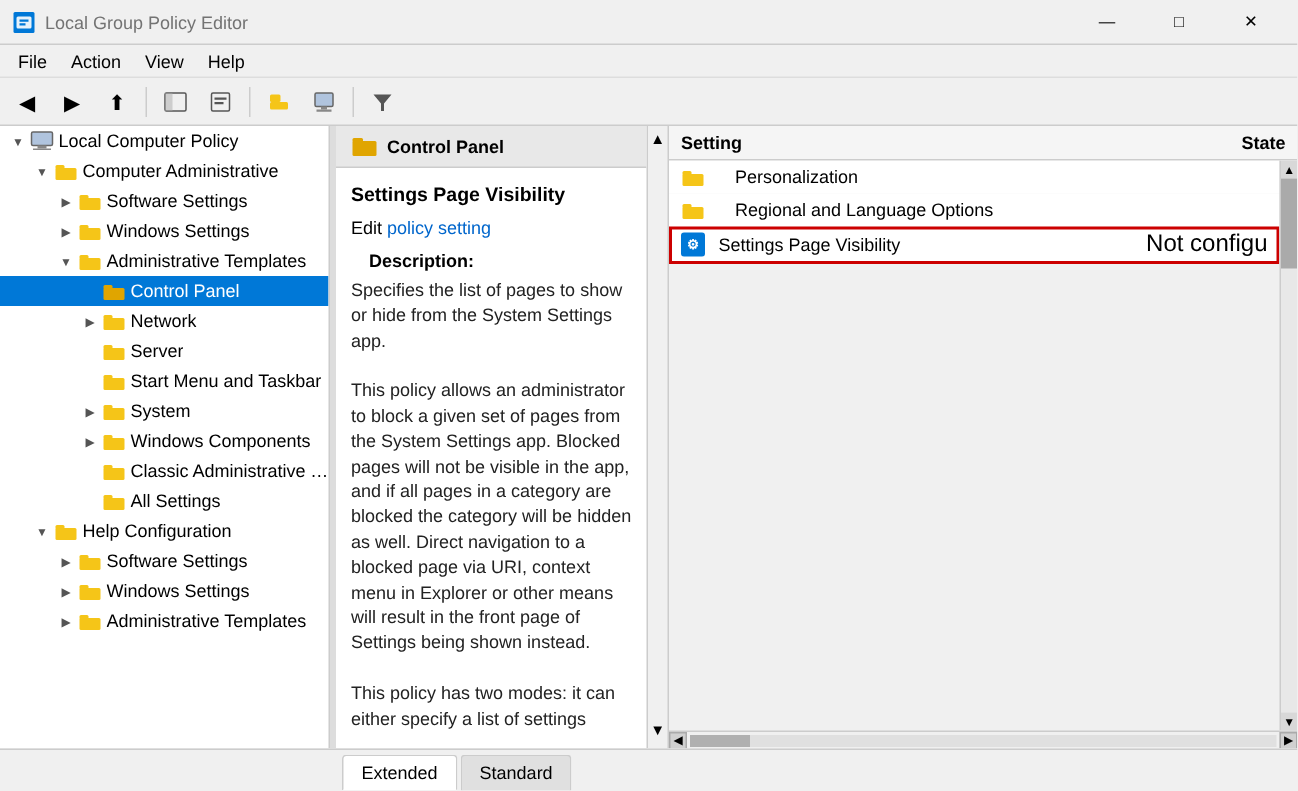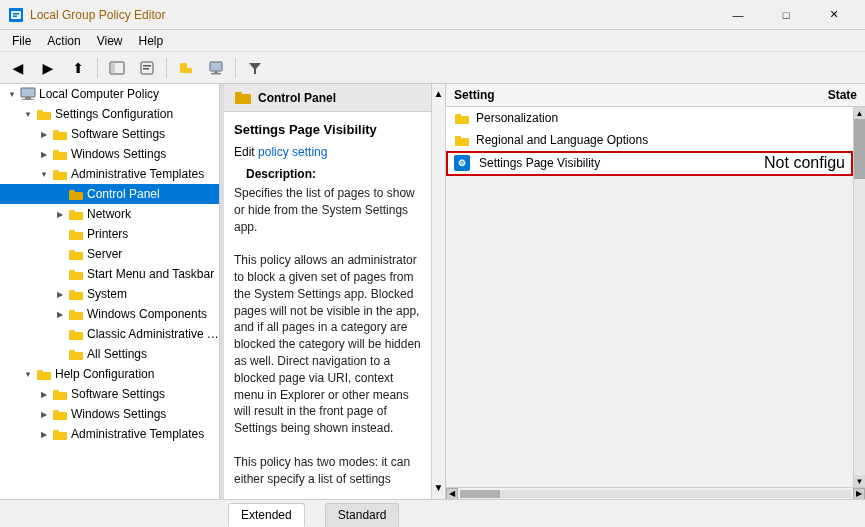--- a/index.html
+++ b/index.html
@@ -26,21 +26,21 @@
       width: 16px;
       height: 16px;
       margin-right: 6px;
       display: flex;
       align-items: center;
       justify-content: center;
     }
     .title-bar-text {
       flex: 1;
       font-size: 12px;
-      color: #a16207;
+      color: #737373;
     }
     .title-bar-controls {
       display: flex;
       gap: 2px;
     }
     .title-bar-btn {
       width: 46px;
       height: 30px;
       border: none;
       background: transparent;
@@ -214,21 +214,21 @@
     .settings-list {
       flex: 1;
       overflow-y: auto;
     }
 
     .settings-group-header {
       padding: 4px 8px;
       font-size: 12px;
       display: flex;
       align-items: center;
-      gap: 6px;
+      gap: 20px;
       background: #fff;
       cursor: pointer;
     }
 
     .settings-row {
       display: flex;
       align-items: center;
       padding: 3px 8px;
       border-bottom: 1px solid #f0f0f0;
       cursor: pointer;
@@ -277,21 +277,21 @@
       background: #f0f0f0;
       padding: 0 8px;
     }
     .tab {
       padding: 4px 12px;
       cursor: pointer;
       font-size: 12px;
       border: 1px solid #ccc;
       border-bottom: none;
       background: #e0e0e0;
-      margin-right: 20px;
+      margin-right: 2px;
       margin-top: 3px;
       border-radius: 3px 3px 0 0;
     }
     .tab.active {
       background: #fff;
       border-bottom: 1px solid #fff;
       z-index: 1;
     }
 
     
@@ -491,21 +491,21 @@
       </div>
 
       <div class="tree-item indent-1">
         <div class="tree-expand">▼</div>
         <div class="tree-icon">
           <svg width="16" height="13" viewBox="0 0 16 13">
             <rect x="1" y="4" width="14" height="8" rx="1" fill="#f5c518"></rect>
             <rect x="1" y="2" width="6" height="3" rx="1" fill="#f5c518"></rect>
           </svg>
         </div>
-        <span class="tree-label">Settings Configuration</span>
+        <span class="tree-label">Computer Administrative</span>
       </div>
 
       <div class="tree-item indent-2">
         <div class="tree-expand">▶</div>
         <div class="tree-icon">
           <svg width="16" height="13" viewBox="0 0 16 13">
             <rect x="1" y="4" width="14" height="8" rx="1" fill="#f5c518"></rect>
             <rect x="1" y="2" width="6" height="3" rx="1" fill="#f5c518"></rect>
           </svg>
         </div>
@@ -549,30 +549,20 @@
         <div class="tree-expand">▶</div>
         <div class="tree-icon">
           <svg width="16" height="13" viewBox="0 0 16 13">
             <rect x="1" y="4" width="14" height="8" rx="1" fill="#f5c518"></rect>
             <rect x="1" y="2" width="6" height="3" rx="1" fill="#f5c518"></rect>
           </svg>
         </div>
         <span class="tree-label">Network</span>
       </div>
 
-      <div class="tree-item indent-3">
-        <div class="tree-expand">&nbsp;</div>
-        <div class="tree-icon">
-          <svg width="16" height="13" viewBox="0 0 16 13">
-            <rect x="1" y="4" width="14" height="8" rx="1" fill="#f5c518"></rect>
-            <rect x="1" y="2" width="6" height="3" rx="1" fill="#f5c518"></rect>
-          </svg>
-        </div>
-        <span class="tree-label">Printers</span>
-      </div>
 
       <div class="tree-item indent-3">
         <div class="tree-expand">&nbsp;</div>
         <div class="tree-icon">
           <svg width="16" height="13" viewBox="0 0 16 13">
             <rect x="1" y="4" width="14" height="8" rx="1" fill="#f5c518"></rect>
             <rect x="1" y="2" width="6" height="3" rx="1" fill="#f5c518"></rect>
           </svg>
         </div>
         <span class="tree-label">Server</span>

